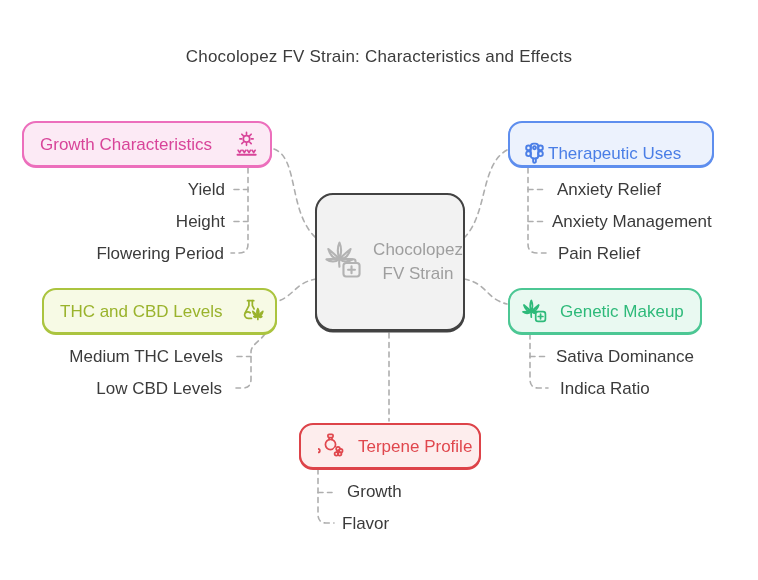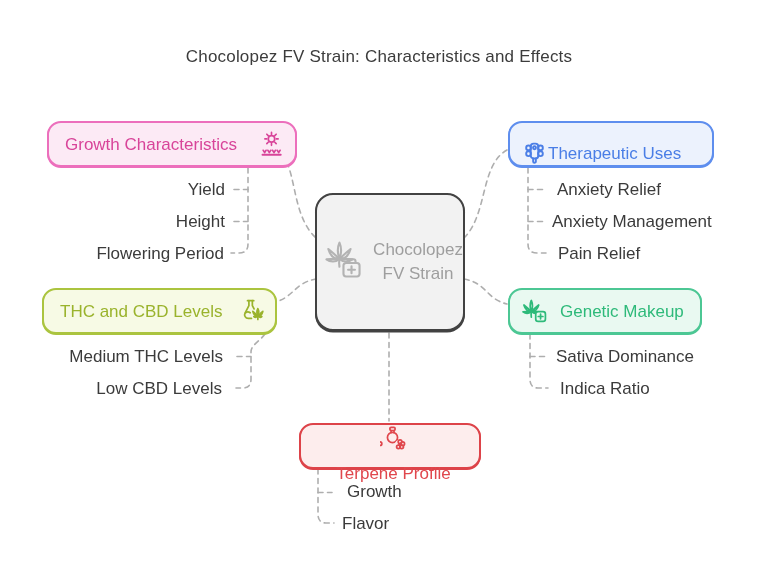--- a/index.html
+++ b/index.html
@@ -13,29 +13,29 @@
   }
   svg.connectors{position:absolute;left:0;top:0;width:758px;height:580px;}
   svg.connectors path{fill:none;stroke:#aeaeae;stroke-width:1.6;stroke-linecap:round;stroke-dasharray:5 4.5;}
   .node{
     position:absolute;box-sizing:border-box;height:46px;display:flex;align-items:center;
     border-radius:14px;font-size:17px;white-space:nowrap;
   }
   .node .nlabel{line-height:1;}
   .node .icon{display:flex;align-items:center;justify-content:center;}
   .n-growth{left:22px;top:121px;width:250px;background:#fceaf5;border:2px solid #ec6fbc;color:#d84499;
-            justify-content:space-between;padding:0 10px 0 16px;box-shadow:0 1px 0 #ec6fbc;margin-left:25px;}
+            justify-content:space-between;padding:0 10px 0 16px;box-shadow:0 1px 0 #ec6fbc;}
   .n-thc{left:42px;top:288px;width:235px;background:#f7fae5;border:2px solid #abc43f;color:#9ab32c;
          justify-content:space-between;padding:0 8px 0 16px;box-shadow:0 1px 0 #abc43f;}
   .n-therapeutic{left:508px;top:121px;width:206px;background:#ecf2fd;border:2px solid #5e8eee;color:#4a7ee6;
          padding:18px 10px 0 11px;box-shadow:0 1px 0 #5e8eee;}
   .n-genetic{left:508px;top:288px;width:194px;background:#e9f9f1;border:2px solid #4cc794;color:#2eba7a;
          gap:12px;padding:0 10px 0 10px;box-shadow:0 1px 0 #4cc794;}
   .n-terpene{left:299px;top:423px;width:182px;background:#fdeded;border:2px solid #dd4349;color:#e0474d;
-         gap:12px;padding:0 10px 0 17px;box-shadow:0 1px 0 #dd4349;flex-direction:column;}
+         gap:12px;padding:0 10px 0 17px;box-shadow:0 1px 0 #dd4349;}
   .n-center{
     left:315px;top:193px;width:150px;height:138px;background:#f2f2f2;border:2px solid #424242;
     border-radius:18px;flex-direction:row;justify-content:center;gap:4px;color:#9e9e9e;
     box-shadow:0 1.5px 0 #424242;
   }
   .n-center .clabel{text-align:center;line-height:1.4;font-size:17px;}
   .item{position:absolute;font-size:17px;color:#3b3b3b;line-height:22px;white-space:nowrap;}
   .i-yield{top:179px;right:533px;}
   .i-height{top:211px;right:533px;}
   .i-flowering{top:243px;right:534px;}

